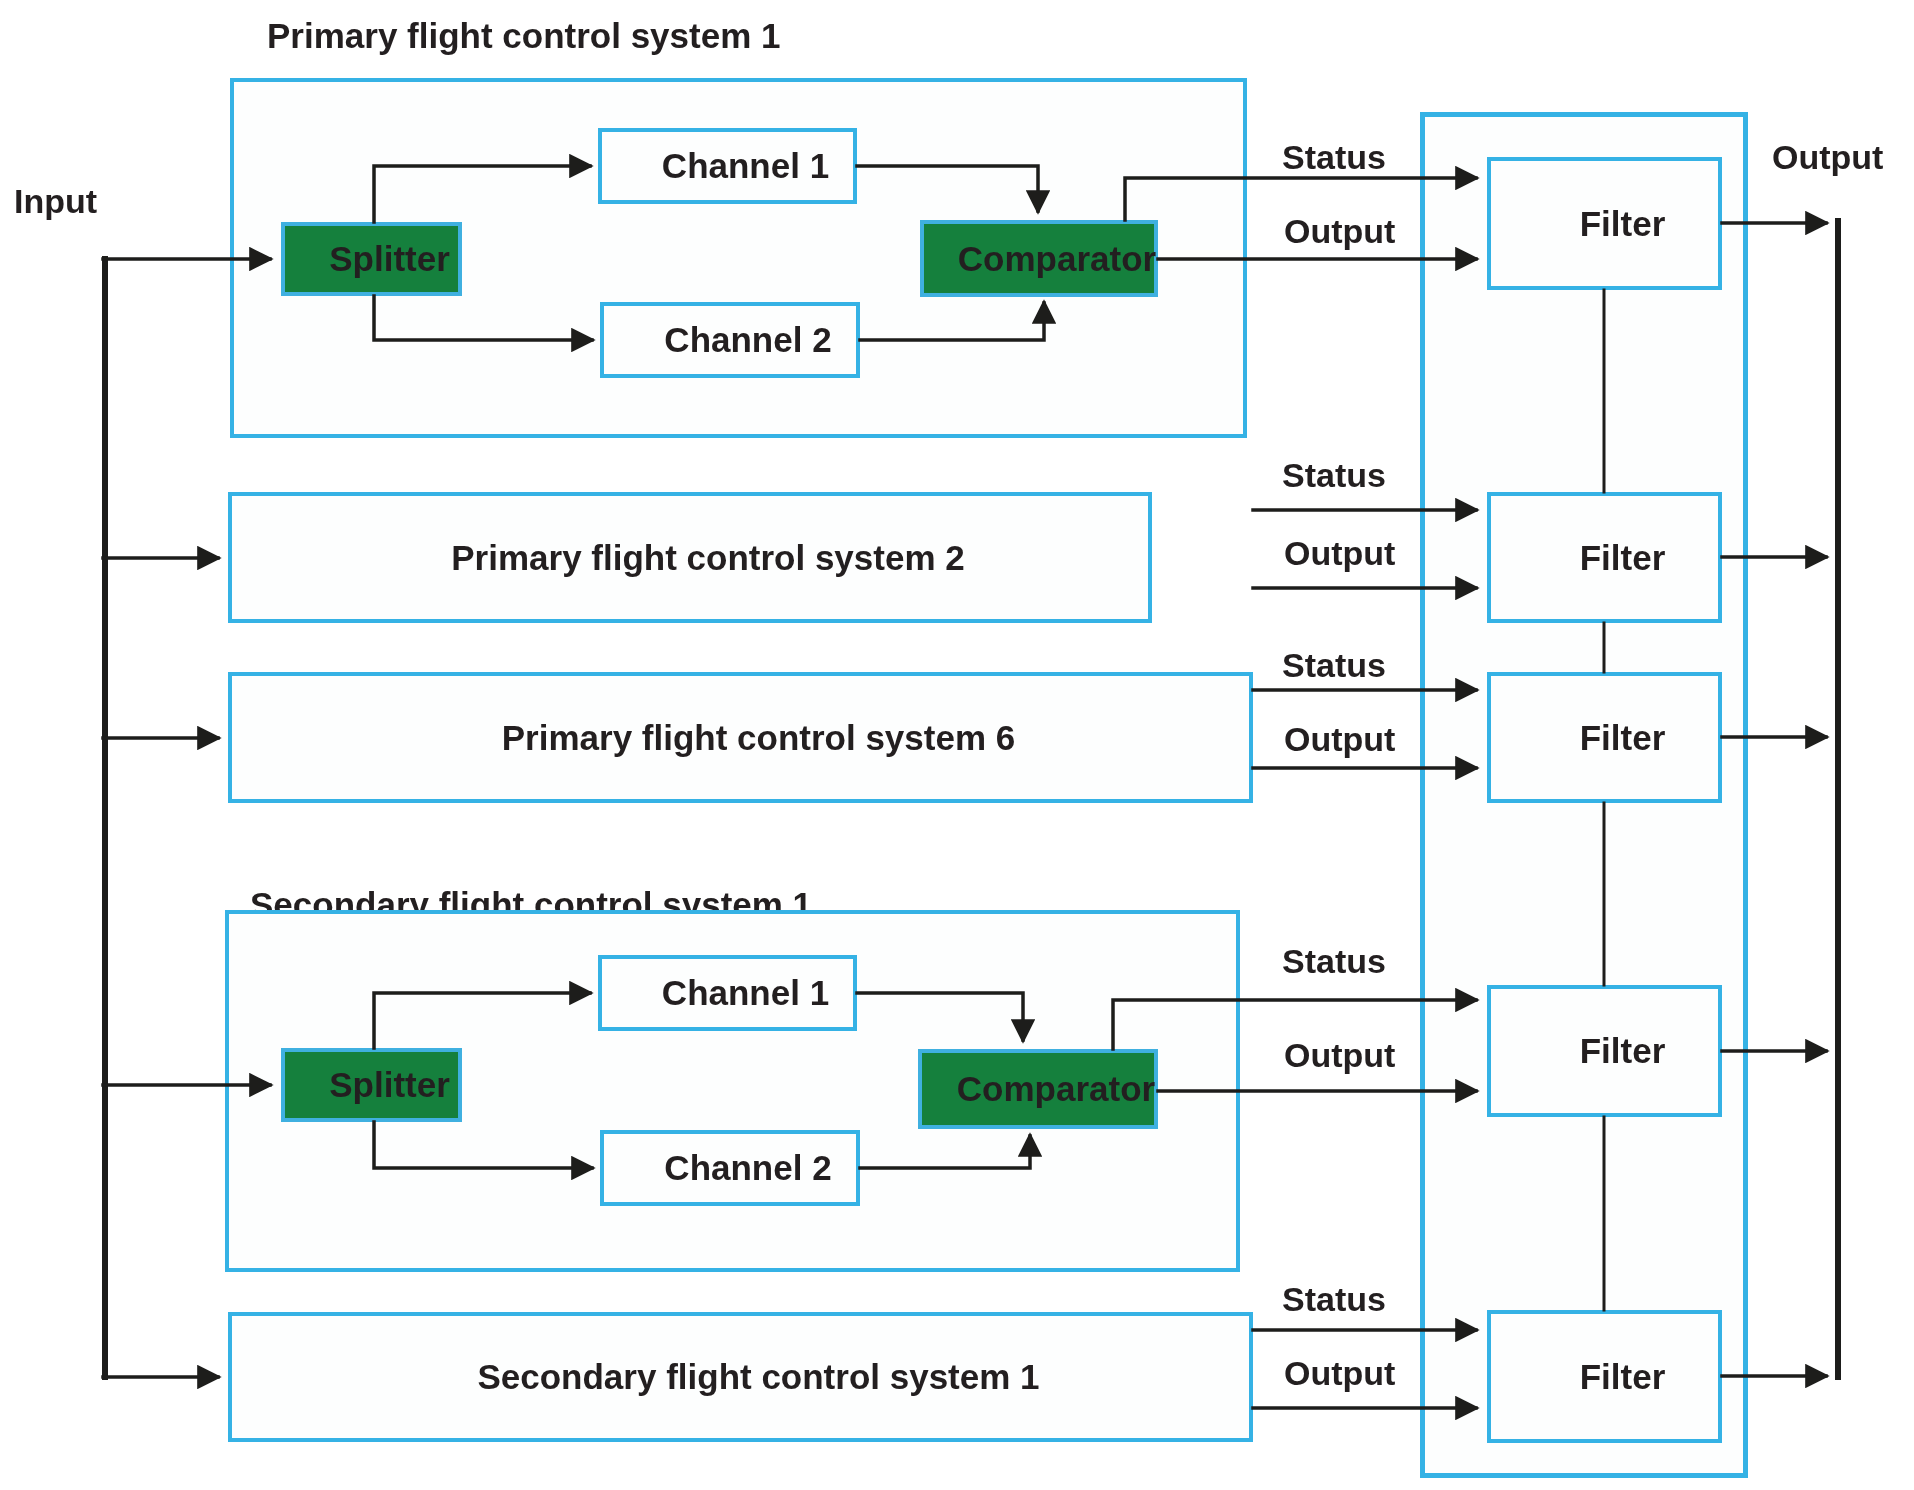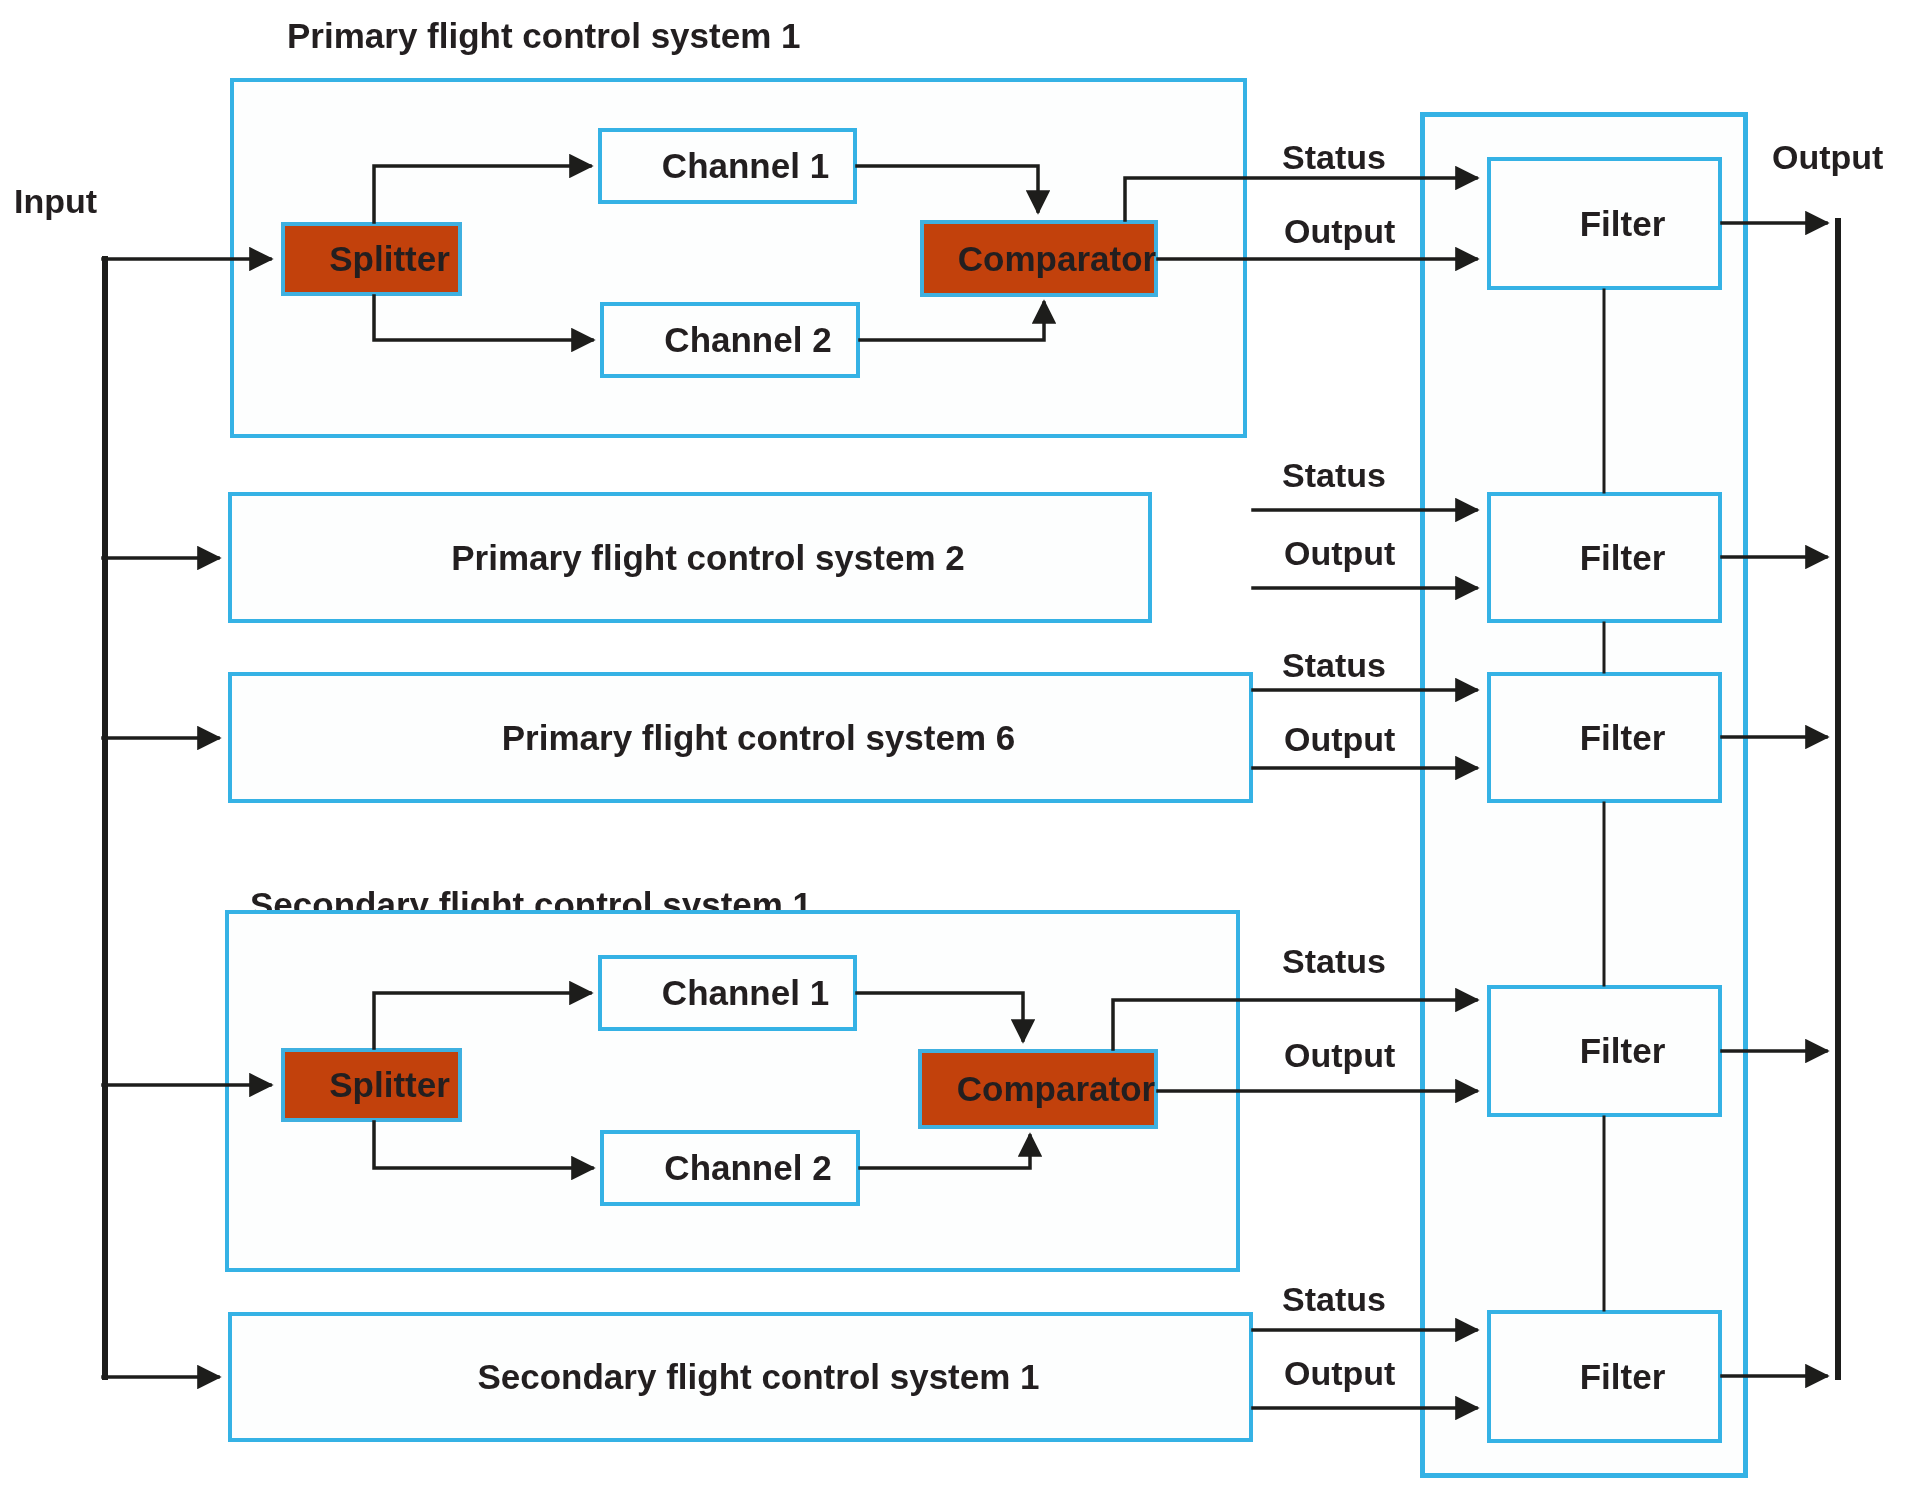--- a/index.html
+++ b/index.html
@@ -4,39 +4,39 @@
 <style>
   html,body{margin:0;padding:0;background:#ffffff;}
   body{
     width:1914px;height:1490px;position:relative;overflow:hidden;
     font-family:"Liberation Sans","DejaVu Sans",sans-serif;
     color:#231f20;
   }
   .canvas{position:absolute;left:0;top:0;width:1914px;height:1490px;}
   
   .box{position:absolute;box-sizing:border-box;border:4px solid #35b2e5;background:#fdfefe;padding-left:36px;}
-  .fillblue{background:#c2410c;border-color:#3fb0e0;}
+  .fillblue{background:#15803d;border-color:#3fb0e0;}
   .center-label{display:flex;align-items:center;justify-content:center;
     font-size:35px;font-weight:600;letter-spacing:0px;}
   
   .lbl{position:absolute;font-size:34px;font-weight:600;white-space:nowrap;line-height:1.05;}
   .title{font-size:35px;}
   svg.wires{position:absolute;left:0;top:0;z-index:5;pointer-events:none;}
   .wire{stroke:#1d1d1b;stroke-width:3.5;fill:none;stroke-linecap:square;}
   .wire.thick{stroke-width:6;}
   .wire.thin{stroke-width:3;}
 </style>
 </head>
 <body>
 
 <div class="canvas">
 
   <div class="lbl" style="left:14px;top:184px;">Input</div>
 
-  <div class="lbl title" style="left:267px;top:18px;margin-left:20px;">Primary flight control system 1</div>
+  <div class="lbl title" style="left:267px;top:18px;">Primary flight control system 1</div>
 
   <div class="lbl title" style="left:250px;top:856px;margin-top:31px;">Secondary flight control system 1</div>
 
   <div class="lbl" style="left:1772px;top:140px;">Output</div>
 
   <div class="lbl" style="left:1282px;top:140px;">Status</div>
   <div class="lbl" style="left:1284px;top:214px;">Output</div>
 
   <div class="lbl" style="left:1282px;top:458px;">Status</div>
   <div class="lbl" style="left:1284px;top:536px;">Output</div>

